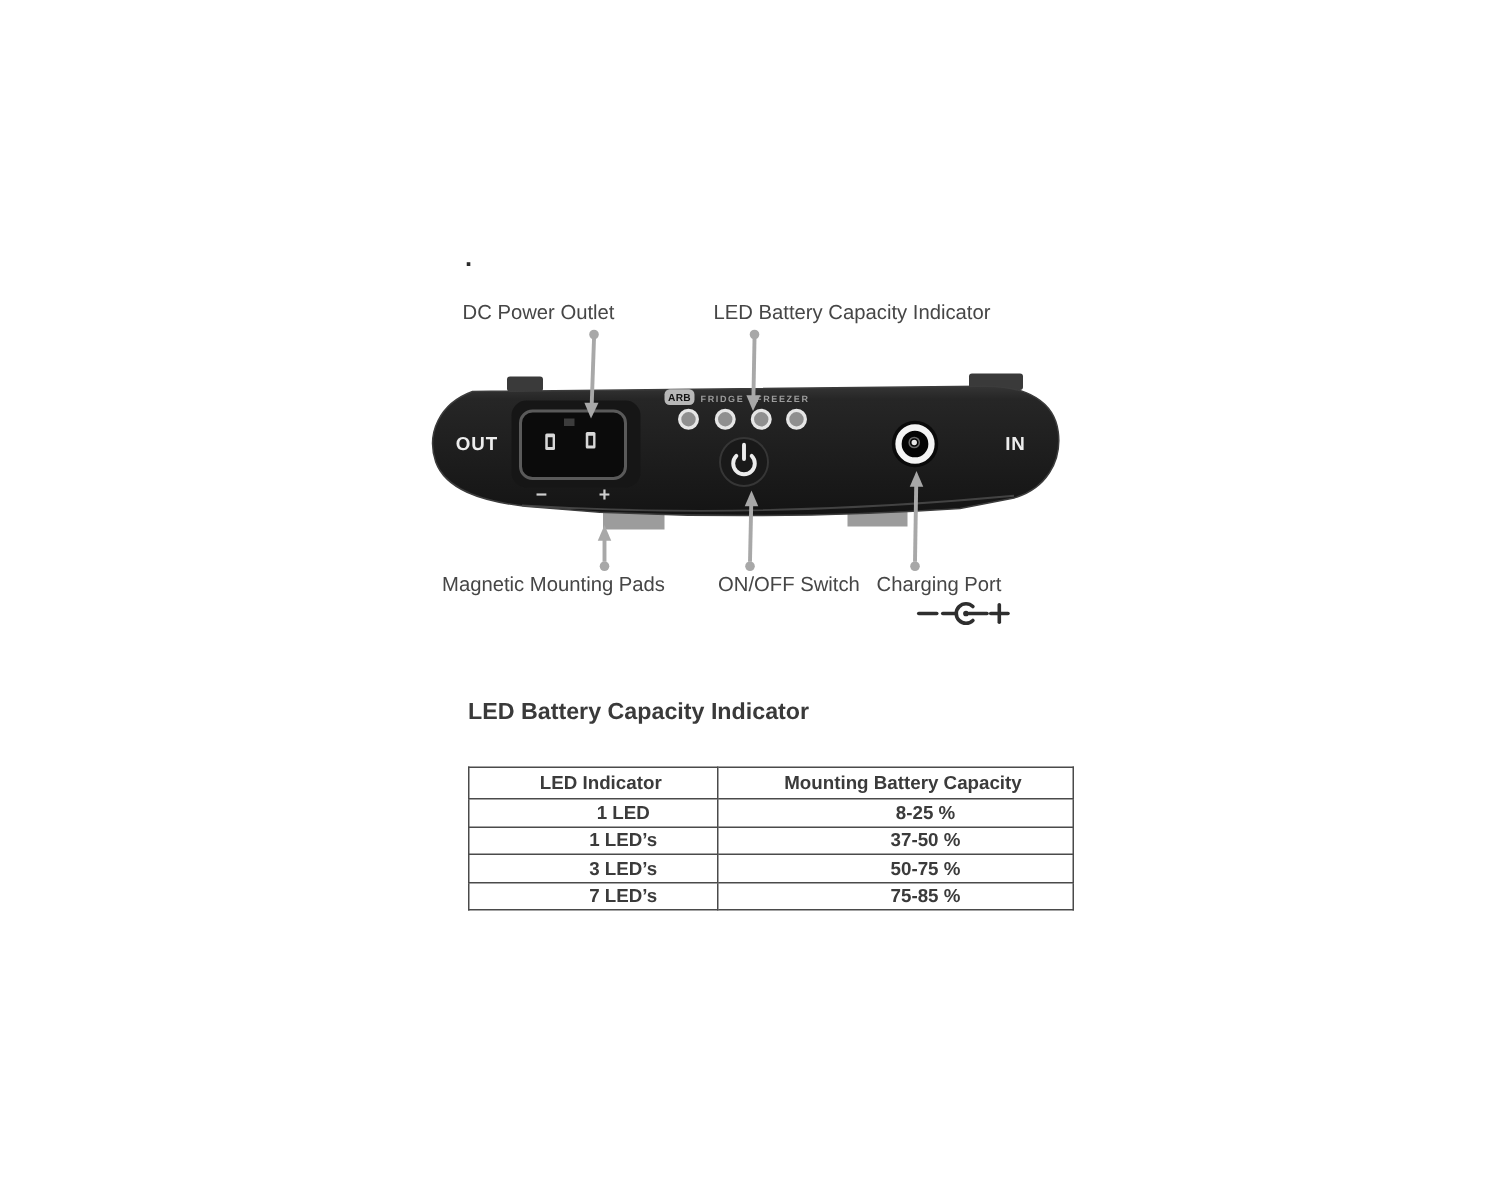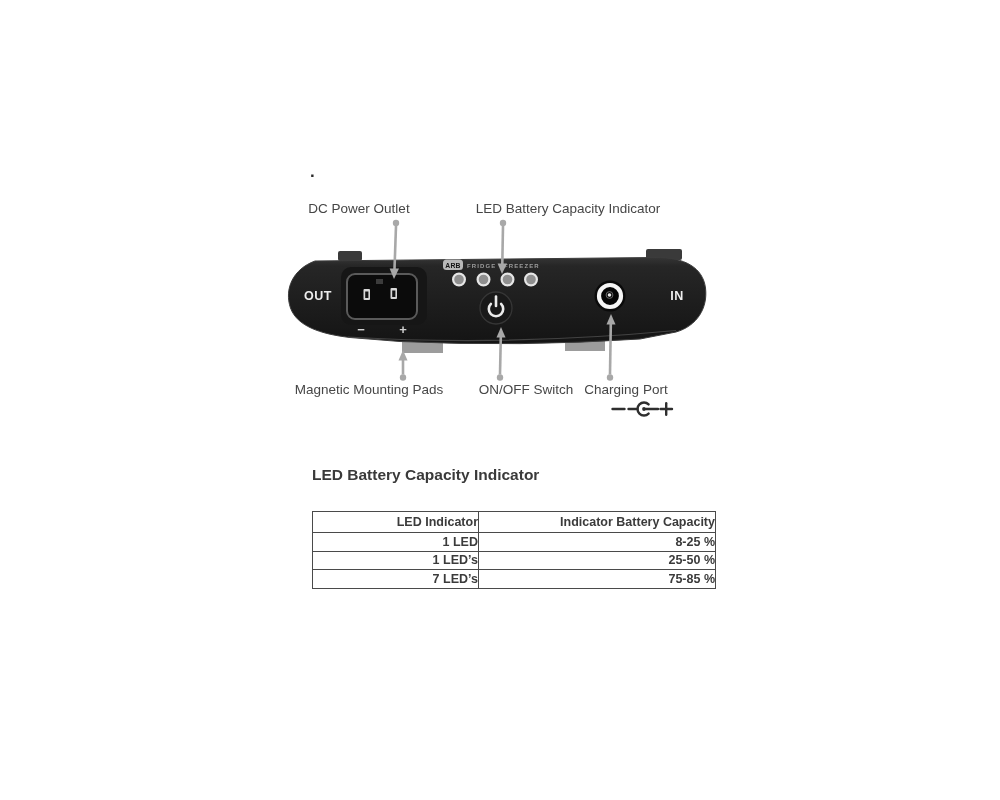--- a/index.html
+++ b/index.html
@@ -19,21 +19,21 @@
   .badge-text{font-size:6.8px;font-weight:bold;fill:#141414;letter-spacing:.2px;}
   .socket-sign{font-size:13px;font-weight:bold;fill:#cfcfcf;}
   #section-title{
     left:312px;top:465px;font-size:15.5px;font-weight:600;color:#3a3a3a;line-height:20px;
   }
   #capacity-table{
     left:312px;top:511px;border-collapse:collapse;table-layout:fixed;width:381px;
   }
   #capacity-table th,#capacity-table td{
     border:1.5px solid #4a4a4a;font-size:12.5px;font-weight:bold;color:#3b3b3b;
-    text-align:right;padding:0 0 0 10px;white-space:nowrap;overflow:hidden;
+    text-align:center;padding:0 0 0 10px;white-space:nowrap;overflow:hidden;
   }
   #capacity-table th{height:20px;}
   #capacity-table td{height:17.5px;padding-left:40px;}
   .col-led{width:155px;}
   .col-cap{width:226px;}
 </style>
 </head>
 <body>
 
 <div id="canvas">
@@ -157,31 +157,35 @@
       </g>
     </g>
   </svg>
 
   <div id="section-title" class="abs">LED Battery Capacity Indicator</div>
 
   <table id="capacity-table" class="abs">
     <thead>
       <tr>
         <th class="col-led">LED Indicator</th>
-        <th class="col-cap">Indicator Battery Capacity</th>
+        <th class="col-cap">Mounting Battery Capacity</th>
       </tr>
     </thead>
     <tbody>
       <tr>
         <td>1 LED</td>
         <td>8-25 %</td>
       </tr>
       <tr>
         <td>1 LED’s</td>
-        <td>25-50 %</td>
+        <td>37-50 %</td>
+      </tr>
+      <tr>
+        <td>3 LED’s</td>
+        <td>50-75 %</td>
       </tr>
       <tr>
         <td>7 LED’s</td>
         <td>75-85 %</td>
       </tr>
     </tbody>
   </table>
 
 </div>
 

